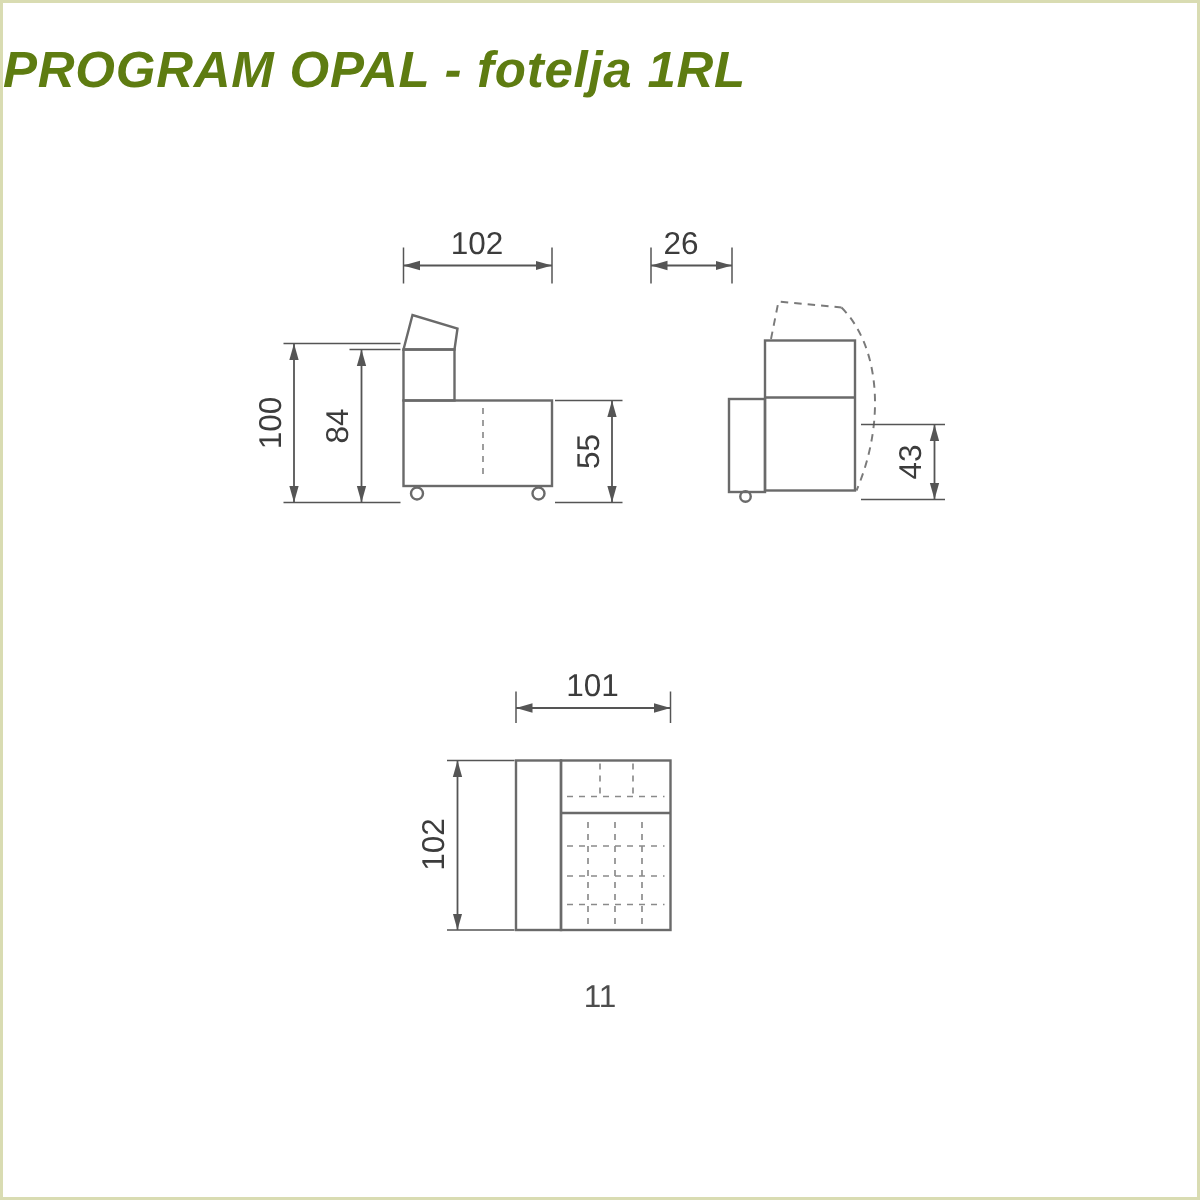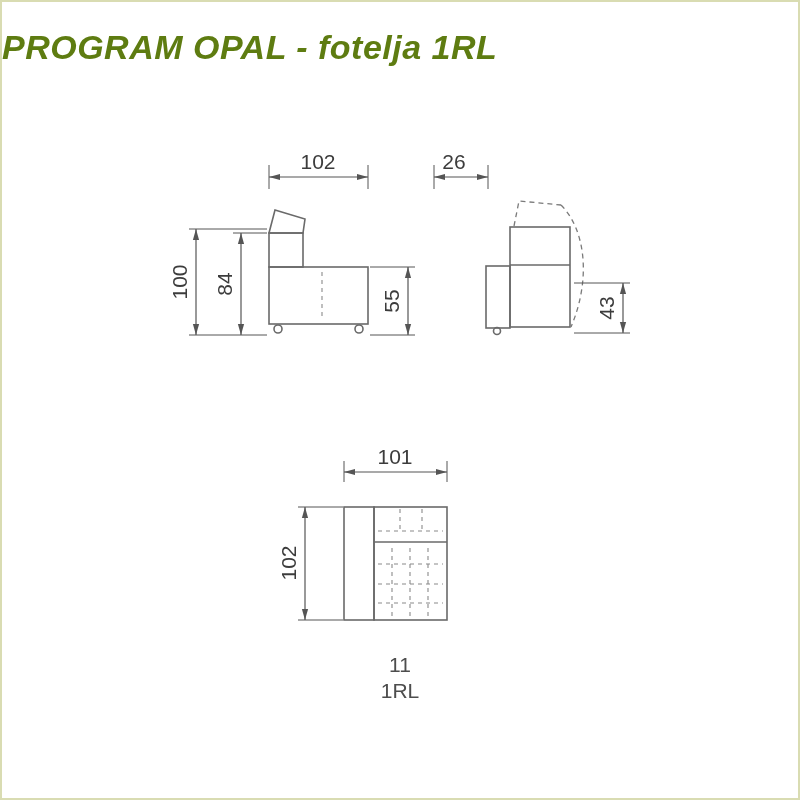--- a/index.html
+++ b/index.html
@@ -133,16 +133,15 @@
     <g>
       <line class="ext" x1="296" y1="505" x2="341" y2="505"></line>
       <line class="ext" x1="296" y1="618" x2="341" y2="618"></line>
       <line class="dim" x1="303" y1="505" x2="303" y2="618" marker-start="url(#arr)" marker-end="url(#arr)"></line>
       <text class="dimtxt" x="294" y="561" transform="rotate(-90 294 561)">102</text>
     </g>
   </svg>
 
   <div class="product-label">
     <div>11</div>
-    <div>1RL</div>
   </div>
 
 </div>
 
 </body></html>

